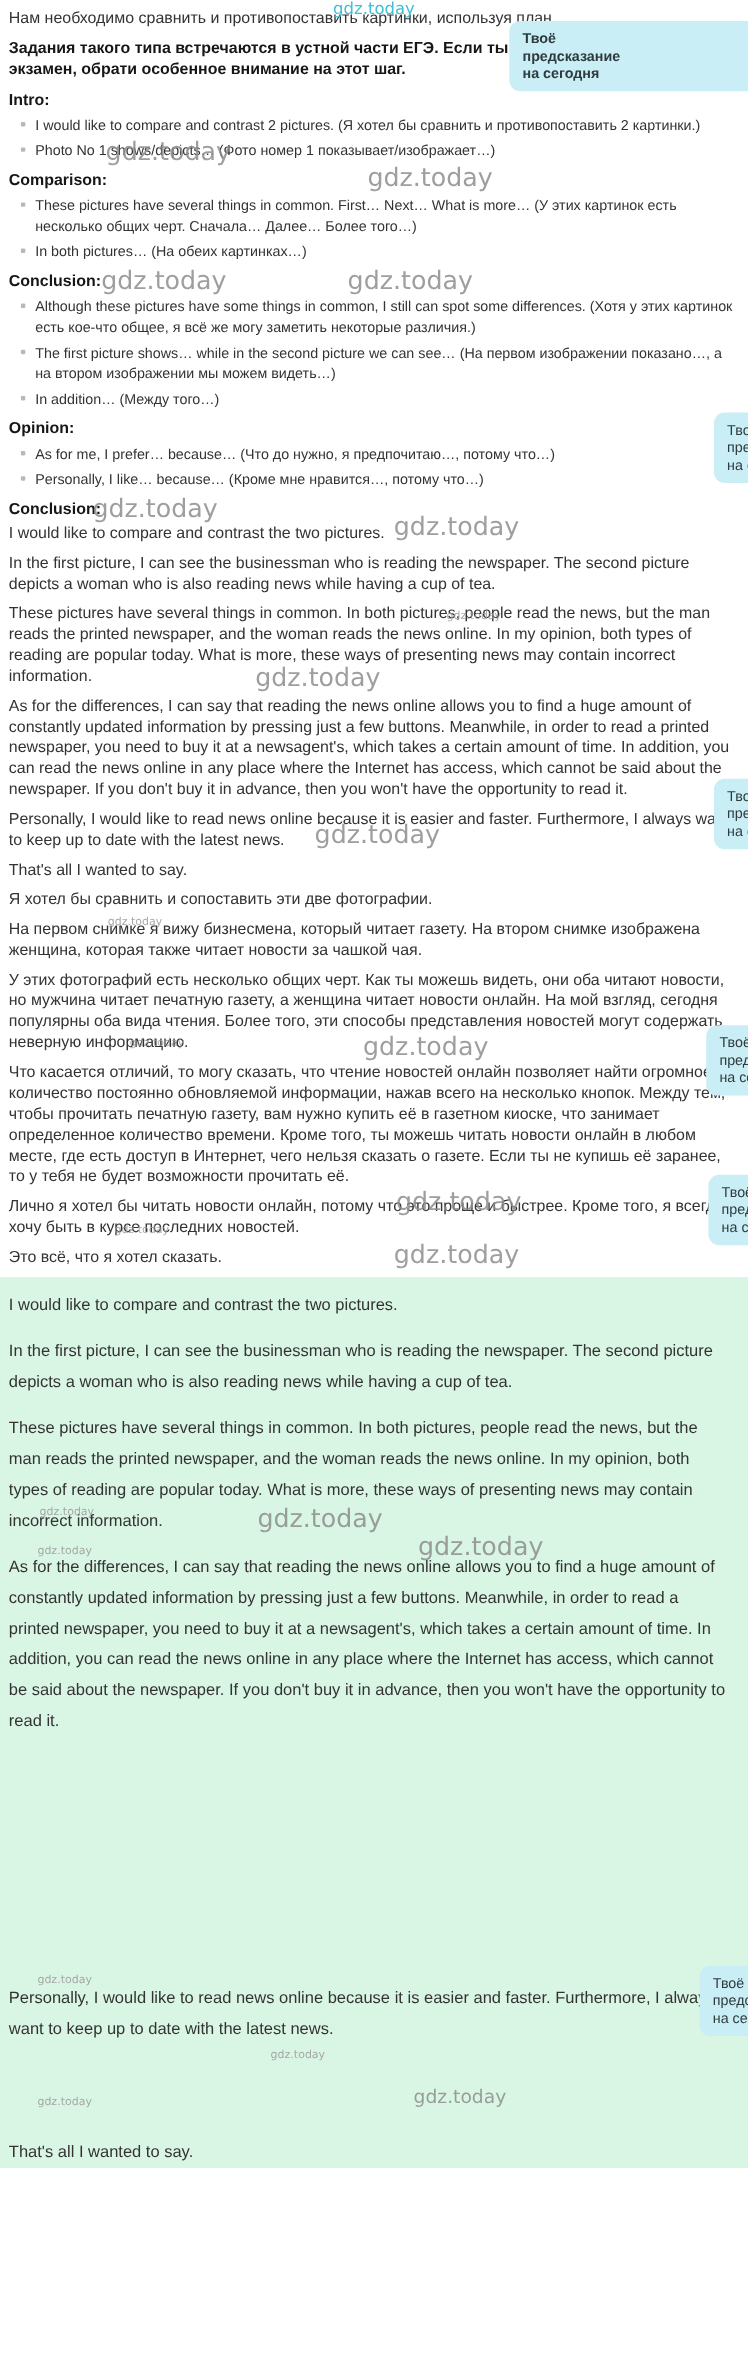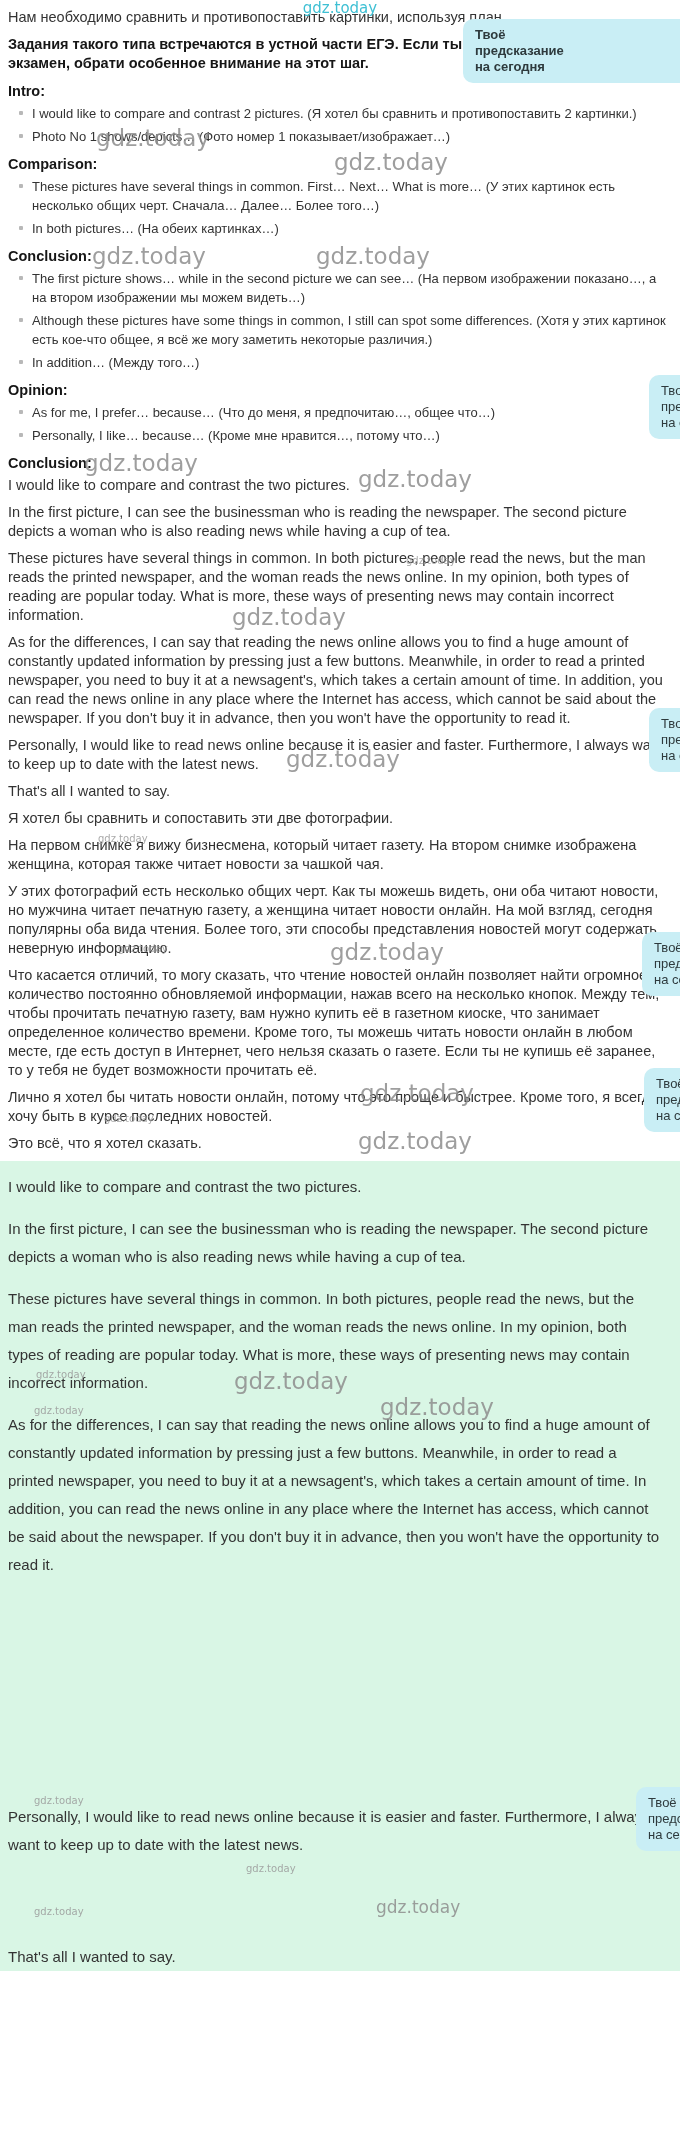--- a/index.html
+++ b/index.html
@@ -122,30 +122,30 @@
         <li>These pictures have several things in common. First… Next… What is more… (У этих картинок есть несколько общих черт. Сначала… Далее… Более того…)</li>
         <li>In both pictures… (На обеих картинках…)</li>
       </ul>
     </div>
 
     <div class="plan-section">
       <span class="wm lg" style="left:84px; top:-4px;">gdz.today</span>
       <span class="wm lg" style="left:308px; top:-4px;">gdz.today</span>
       <div class="section-title">Conclusion:</div>
       <ul class="bullets">
+        <li>Although these pictures have some things in common, I still can spot some differences. (Хотя у этих картинок есть кое-что общее, я всё же могу заметить некоторые различия.)</li>
         <li>The first picture shows… while in the second picture we can see… (На первом изображении показано…, а на втором изображении мы можем видеть…)</li>
-        <li>Although these pictures have some things in common, I still can spot some differences. (Хотя у этих картинок есть кое-что общее, я всё же могу заметить некоторые различия.)</li>
         <li>In addition… (Между того…)</li>
       </ul>
     </div>
 
     <div class="plan-section">
       <div class="section-title">Opinion:</div>
       <ul class="bullets">
-        <li>As for me, I prefer… because… (Что до меня, я предпочитаю…, общее что…)</li>
+        <li>As for me, I prefer… because… (Что до нужно, я предпочитаю…, потому что…)</li>
         <li>Personally, I like… because… (Кроме мне нравится…, потому что…)</li>
       </ul>
       <div class="callout" style="top:-6px; left:641px;">
         <div class="cl-line">Твоё</div>
         <div class="cl-line">предсказание</div>
         <div class="cl-line">на сегодня</div>
       </div>
     </div>
 
     <div class="plan-section">

